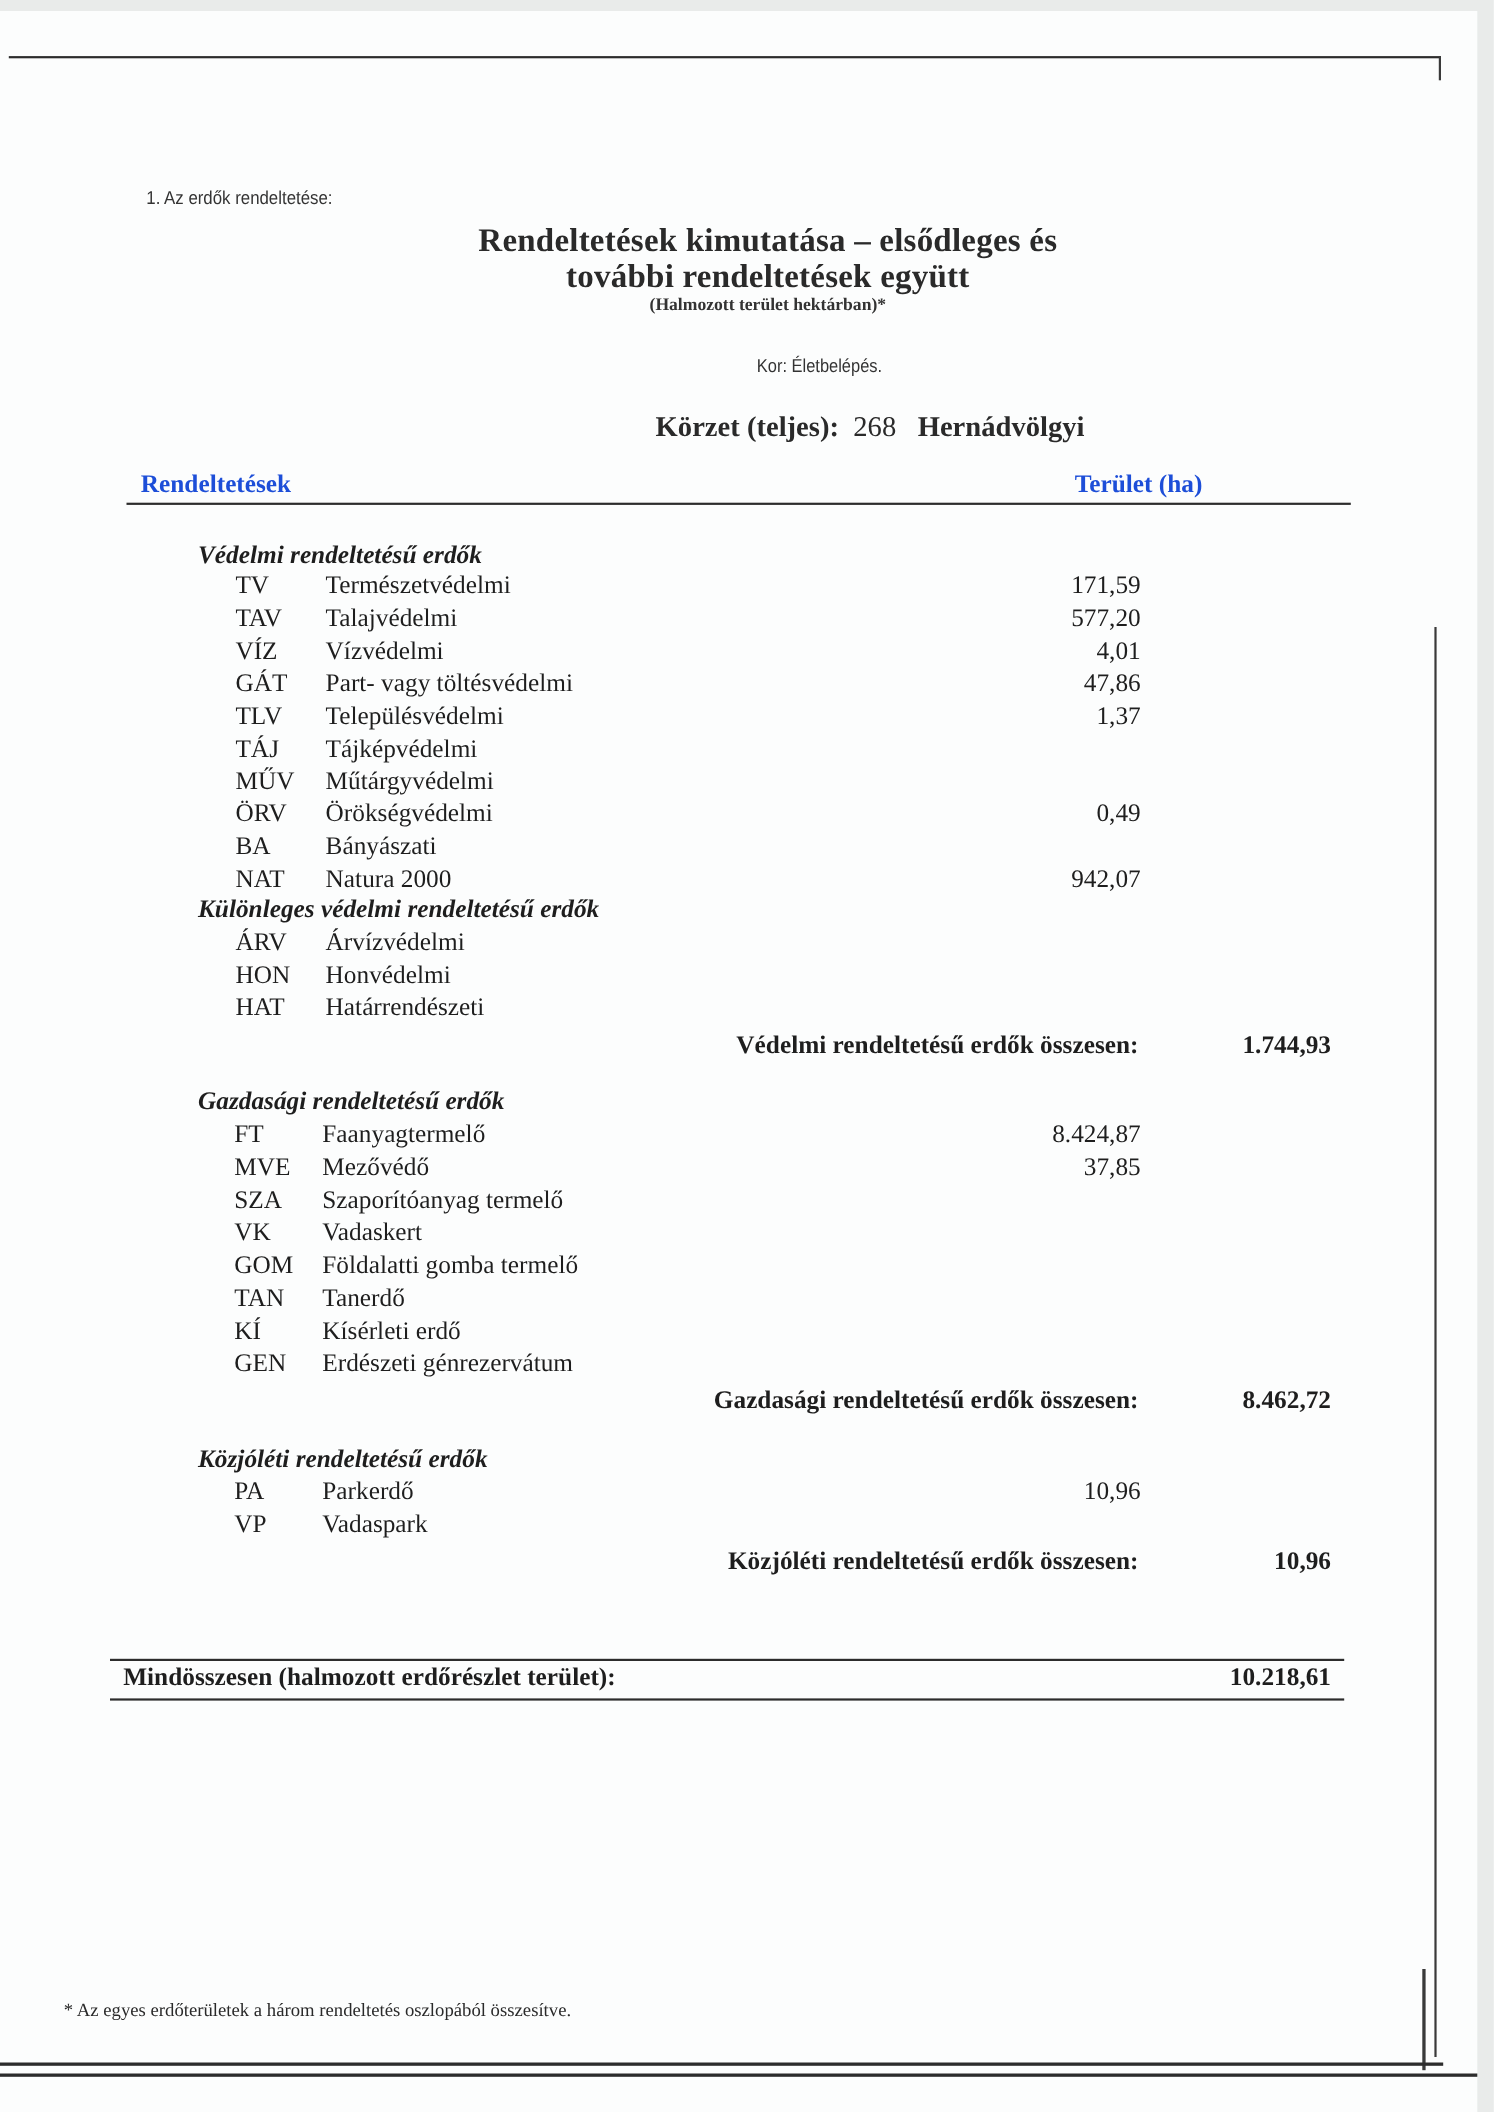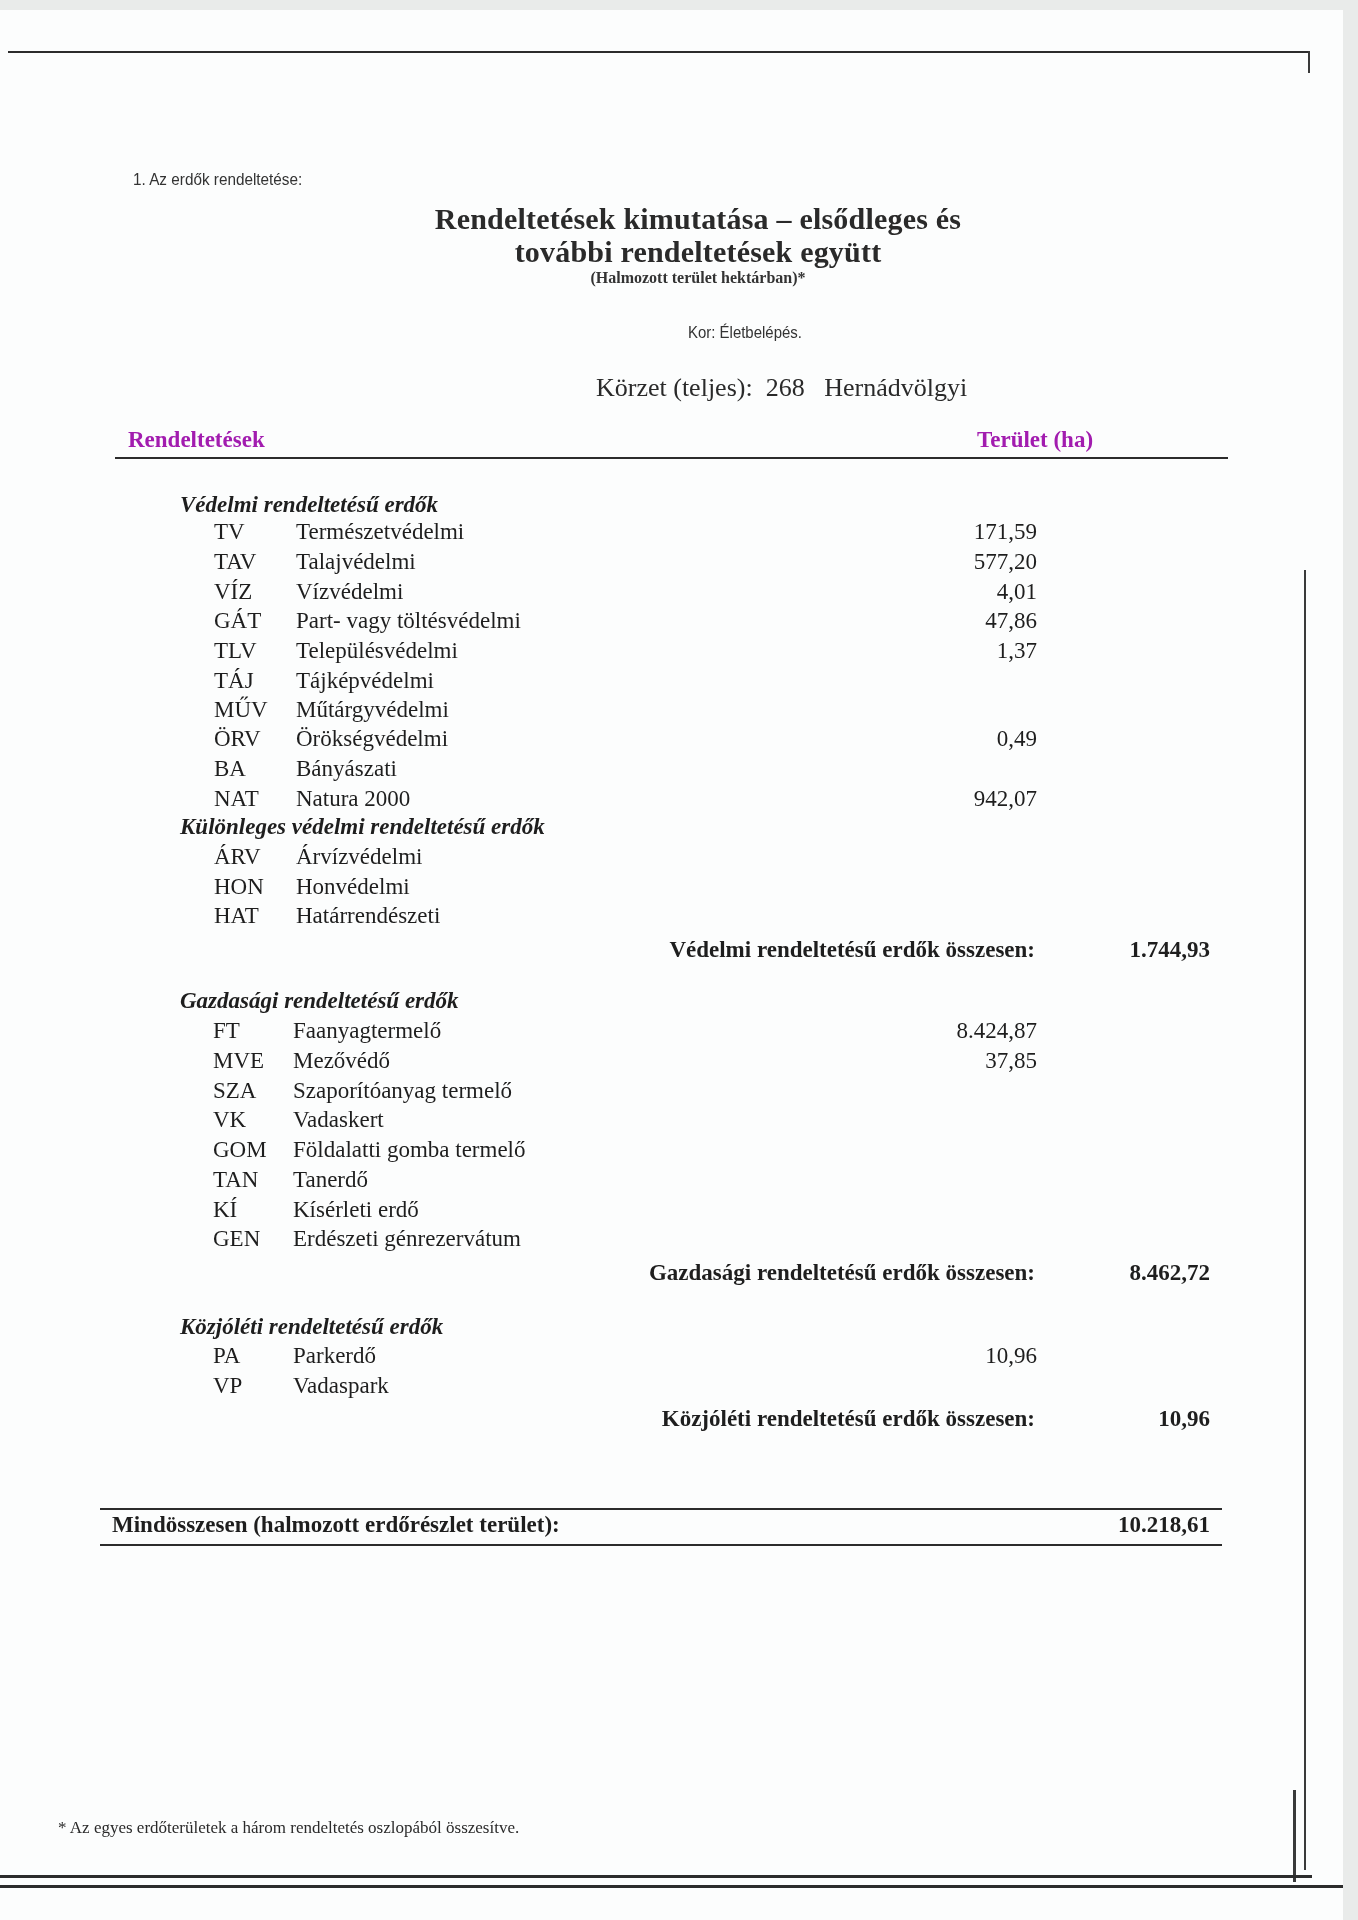--- a/index.html
+++ b/index.html
@@ -15,23 +15,23 @@
   }
   .abs { position: absolute; white-space: nowrap; }
   .hline { position: absolute; background: #2c2c2c; }
   .vline { position: absolute; background: #3a3a3a; }
 
   .intro { left: 133px; top: 170px; font-size: 17px; font-family: "Liberation Sans", sans-serif; transform: scaleX(0.9); transform-origin: left; color: #333; }
   .title { left: 0; width: 1396px; text-align: center; font-weight: bold; font-size: 30px; letter-spacing: 0.2px; color: #2a2a2a; }
   .subtitle { left: 0; width: 1396px; text-align: center; font-weight: bold; font-size: 16px; color: #333; }
   .kor { left: 688px; top: 323px; font-size: 17px; font-family: "Liberation Sans", sans-serif; transform: scaleX(0.88); transform-origin: left; color: #333; }
   .korzet { left: 596px; top: 373px; font-size: 26px; color: #2a2a2a; }
-  .korzet b { font-weight: normal; text-align: center; }
-
-  .col-head { font-weight: bold; font-size: 23px; top: 427px; color: #a21caf; }
+  .korzet b { font-weight: bold; text-align: center; }
+
+  .col-head { font-weight: bold; font-size: 23px; top: 427px; color: #1d4ed8; }
 
   .section-head { left: 180px; font-style: italic; font-weight: bold; font-size: 23px; }
   .row { position: absolute; left: 0; width: 1343px; height: 30px; font-size: 23px; }
   .row .code { position: absolute; left: 214px; top: 0; }
   .row .name { position: absolute; left: 296px; top: 0; white-space: nowrap; }
   .row .val { position: absolute; right: 306px; top: 0; text-align: right; }
   .row.g .code { left: 213px; }
   .row.g .name { left: 293px; }
   .row.g .val { right: 306px; }
 

